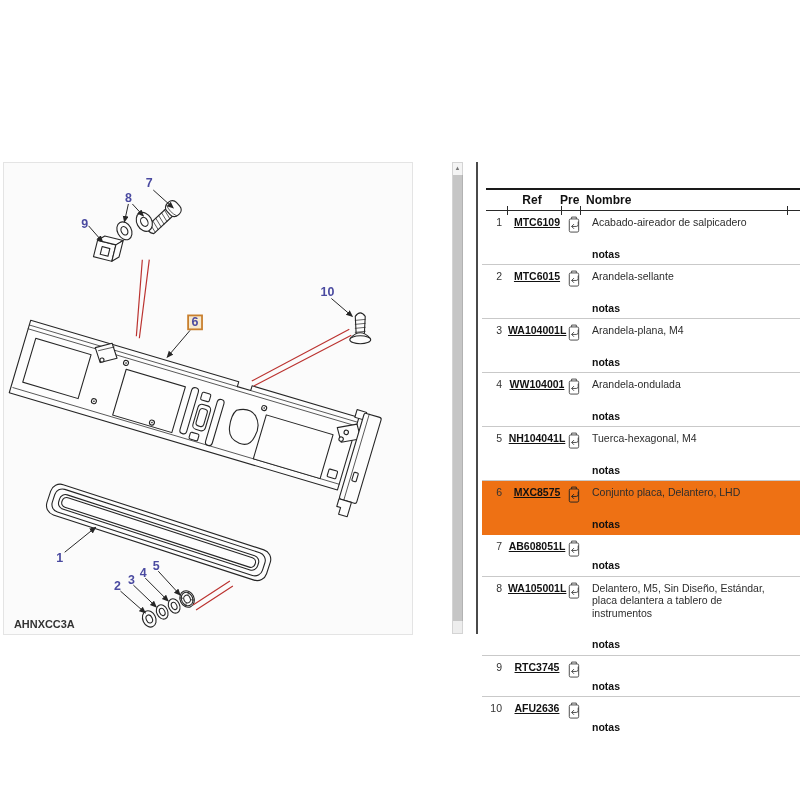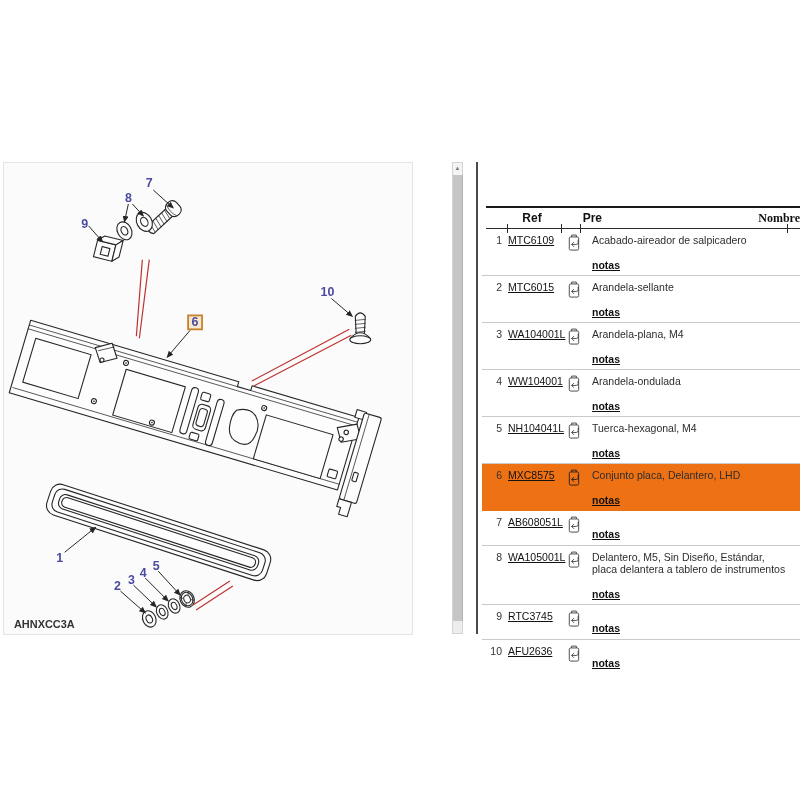--- a/index.html
+++ b/index.html
@@ -24,37 +24,37 @@
   .code{fill:#333;font-size:11px;font-weight:bold;font-family:"Liberation Sans",sans-serif;}
   
   .vscroll{position:absolute;left:452px;top:162px;width:11px;height:472px;background:#ededed;
         border:1px solid #d4d4d4;box-sizing:border-box;}
   .sb-btn{height:12px;background:#f4f4f4;border-bottom:1px solid #cfcfcf;font-size:6px;
         line-height:11px;text-align:center;color:#777;cursor:pointer;}
   .sb-thumb{position:absolute;left:0;top:12px;width:9px;height:446px;background:#c6c6c6;
         border-right:1px solid #b2b2b2;}
   .divider{position:absolute;left:476px;top:162px;width:2px;height:472px;background:#4a4a4a;}
   
-  .ptable{position:absolute;left:482px;top:204px;width:318px;font-size:10.5px;color:#222;}
+  .ptable{position:absolute;left:482px;top:186px;width:318px;font-size:10.5px;color:#222;}
   .thead{position:relative;height:25px;font-weight:bold;font-size:12px;color:#111;}
   .rule-top{position:absolute;left:4px;right:0;top:2px;height:2px;background:#1a1a1a;}
   .hrow{position:absolute;top:7px;left:0;right:0;display:flex;}
   .h-num{width:22px;}
   .h-ref{width:56px;text-align:center;}
-  .h-pre{width:26px;text-align:right;margin-left:16px;}
-  .h-nom{flex:1;text-align:right;font-family:Liberation Serif, serif;}
+  .h-pre{width:26px;text-align:left;}
+  .h-nom{flex:1;text-align:left;}
   .rule-bot{position:absolute;left:4px;right:0;bottom:0;height:1px;background:#2a2a2a;}
   .tick{position:absolute;top:-4px;width:1px;height:9px;background:#2a2a2a;}
   .trow{display:flex;padding:5px 0 4px;border-bottom:1px solid #c9c9c9;line-height:12.5px;}
   .trow.hl{background:var(--hl);border-bottom-color:var(--hl);}
   .c-num{width:20px;text-align:right;padding-right:2px;color:#333;}
-  .c-part{width:58px;margin-left:4px;font-weight:normal;text-decoration:underline;color:#111;cursor:pointer;}
+  .c-part{width:58px;margin-left:4px;font-weight:bold;text-decoration:underline;color:#111;cursor:pointer;text-align:center;}
   .c-pre{width:26px;padding-top:0;cursor:pointer;}
-  .c-desc{flex:1;padding-right:8px;color:#2d2d2d;}
-  .notas{display:block;margin-top:12px;font-weight:bold;text-decoration:underline;color:#111;cursor:pointer;width:max-content;}
+  .c-desc{flex:1;padding-right:20px;color:#2d2d2d;}
+  .notas{display:block;margin-top:19px;font-weight:bold;color:#111;cursor:pointer;width:max-content;}
   .pre-ic{display:block;}
 </style>
 </head>
 <body>
 
 <div class="page">
 
   <div class="diagram-pane">
     <svg class="diag" viewBox="0 0 410 473" width="408" height="471">
       <defs>

